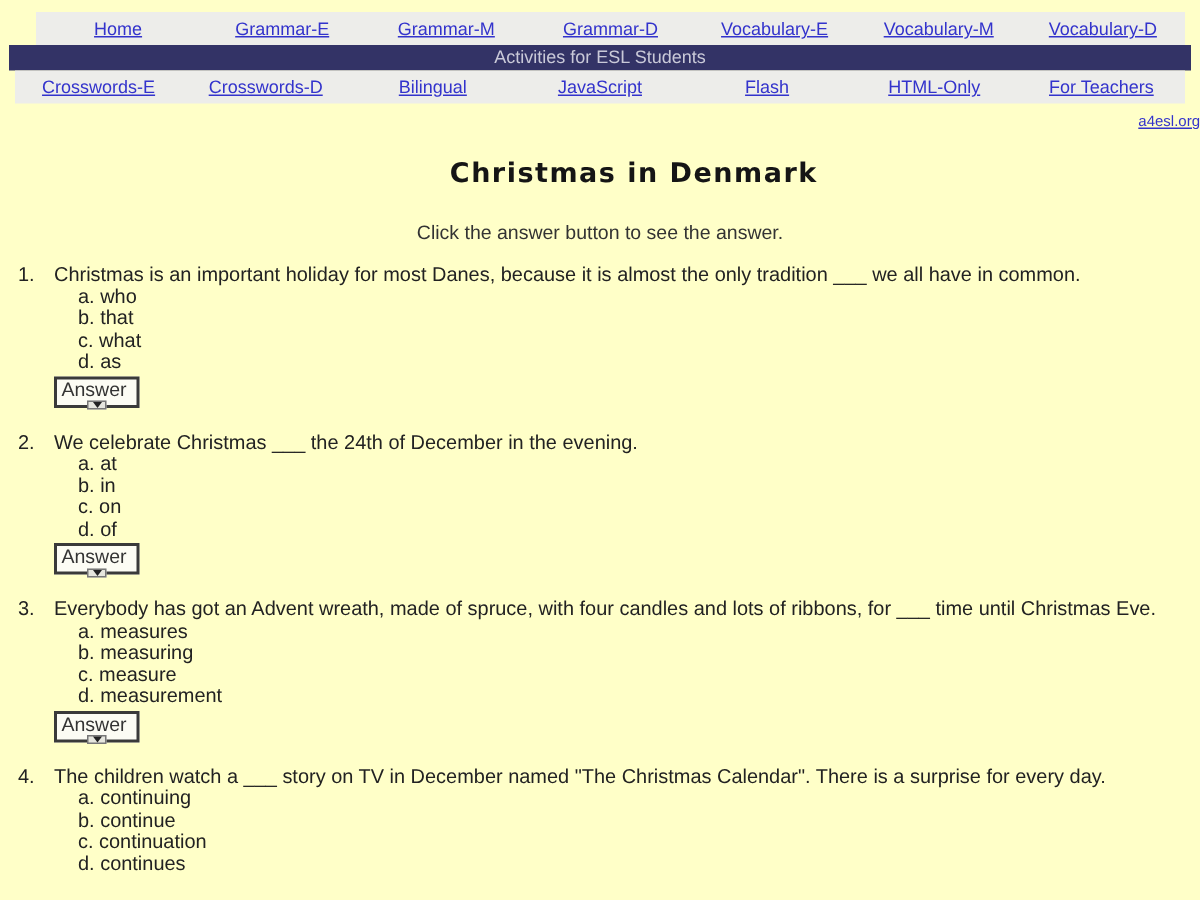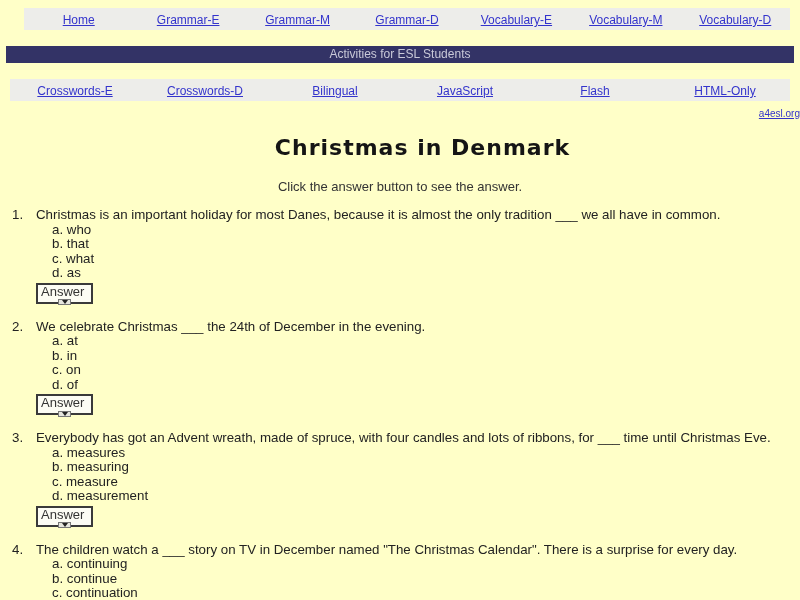--- a/index.html
+++ b/index.html
@@ -29,33 +29,33 @@
     font-size: 12px;
     text-decoration: underline;
     cursor: pointer;
   }
   .banner {
     background: var(--banner-bg);
     color: #C9C9D8;
     text-align: center;
     font-size: 12px;
     padding: 1px 0 2px;
-    margin: 16px 6px;
+    margin: 0 6px;
   }
   .sitelink-row {
     text-align: right;
     margin-top: 2px;
     height: 14px;
   }
   .sitelink-row a { font-size: 10px; }
   
   h1 {
     text-align: center;
     font-family: "DejaVu Sans", sans-serif;
-    font-size: 22px;
+    font-size: 18px;
     font-weight: bold;
     letter-spacing: 1px;
     color: #151515;
     margin: 16px 0 0 0;
     line-height: 30px;
     padding-left: 45px;
   }
   .subtitle {
     text-align: center;
     font-size: 13px;
@@ -130,20 +130,21 @@
   <span>Activities for ESL Students</span>
 </div>
 
 <div class="navrow">
   <span class="cell"><a>Crosswords-E</a></span>
   <span class="cell"><a>Crosswords-D</a></span>
   <span class="cell"><a>Bilingual</a></span>
   <span class="cell"><a>JavaScript</a></span>
   <span class="cell"><a>Flash</a></span>
   <span class="cell"><a>HTML-Only</a></span>
+  <span class="cell"><a>For Teachers</a></span>
 </div>
 
 <div class="sitelink-row">
   <a>a4esl.org</a>
 </div>
 
 <h1>Christmas in Denmark</h1>
 <p class="subtitle">Click the answer button to see the answer.</p>
 
 <div class="quiz">

